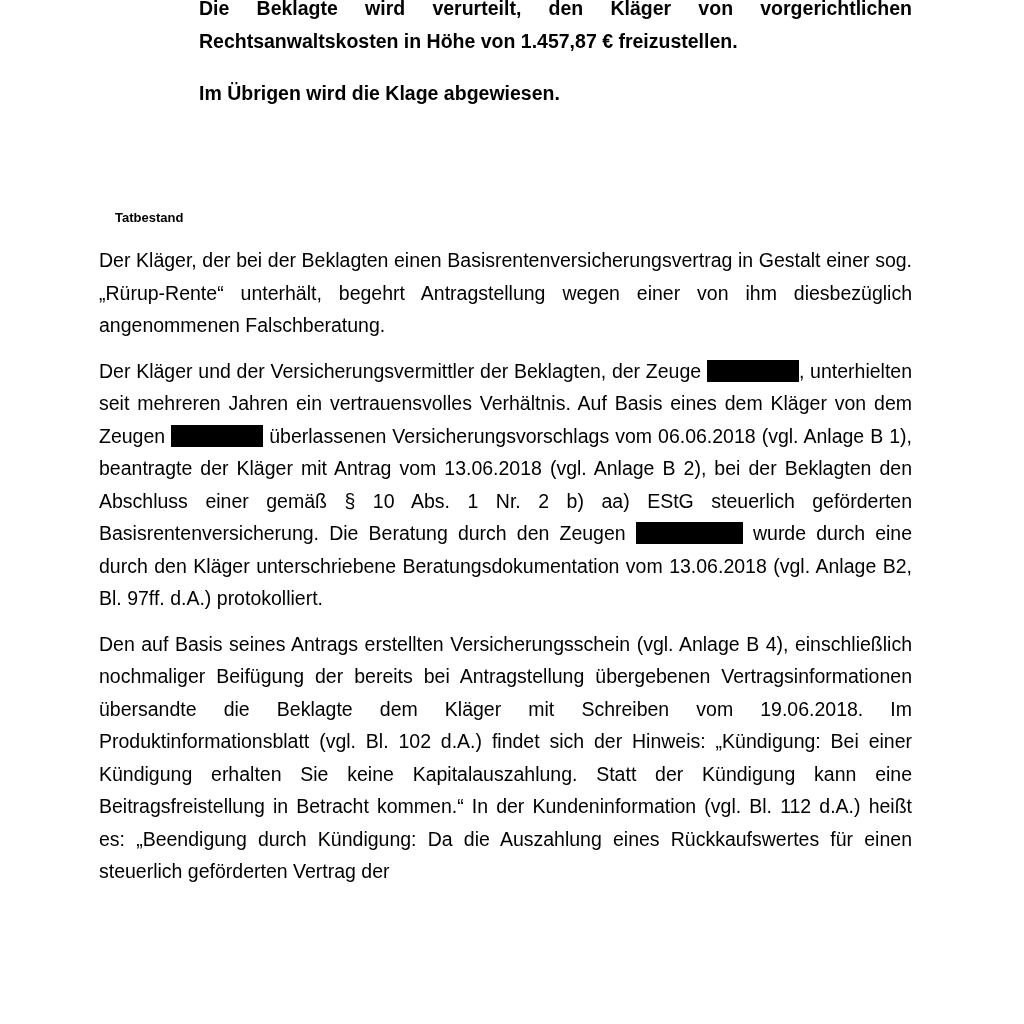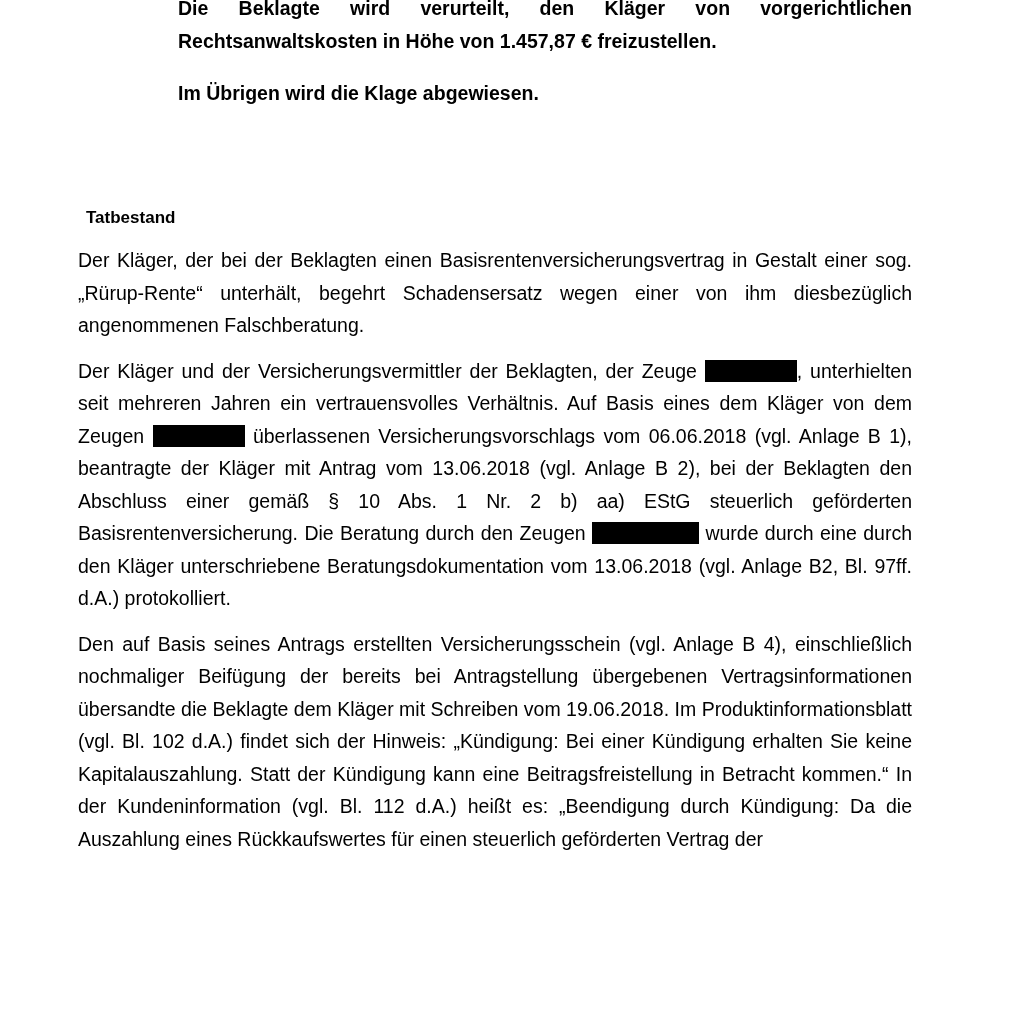--- a/index.html
+++ b/index.html
@@ -6,44 +6,44 @@
   html, body {
     margin: 0;
     padding: 0;
     background: #ffffff;
   }
   .page {
     position: relative;
     width: 1024px;
     height: 1024px;
     box-sizing: border-box;
-    padding: 0 112px 0 78px;
+    padding: 0 112px 0 99px;
     overflow: hidden;
     background: #ffffff;
     color: #000000;
     font-family: "Liberation Sans", sans-serif;
     font-size: 19.5px;
     line-height: 32.5px;
     hyphens: none;
   }
   
   .tenor {
     margin: -8px 0 0 100px;
   }
   .tenor p {
     font-weight: bold;
     text-align: justify;
     margin: 0 0 20px 0;
   }
   
   .section-heading {
     font-weight: bold;
-    font-size: 17px;
+    font-size: 13px;
     line-height: 32.5px;
-    margin: 92px 0 10px 8px;
+    margin: 92px 0 10px 16px;
   }
   
   .body-par {
     text-align: justify;
     margin: 0 0 13px 0;
   }
   
   .redact {
     display: inline-block;
     background: #000000;
@@ -59,19 +59,19 @@
 
 <div class="page">
 
   <section class="tenor">
     <p>Die Beklagte wird verurteilt, den Kläger von vorgerichtlichen Rechtsanwaltskosten in Höhe von 1.457,87 € freizustellen.</p>
     <p>Im Übrigen wird die Klage abgewiesen.</p>
   </section>
 
   <h2 class="section-heading">Tatbestand</h2>
 
-  <p class="body-par">Der Kläger, der bei der Beklagten einen Basisrentenversicherungsvertrag in Gestalt einer sog. „Rürup-Rente“ unterhält, begehrt Schadensersatz wegen einer von ihm diesbezüglich angenommenen Falschberatung.</p>
+  <p class="body-par">Der Kläger, der bei der Beklagten einen Basisrentenversicherungsvertrag in Gestalt einer sog. „Rürup-Rente“ unterhält, begehrt Antragstellung wegen einer von ihm diesbezüglich angenommenen Falschberatung.</p>
 
   <p class="body-par"><span>Der Kläger und der Versicherungsvermittler der Beklagten, der Zeuge</span> <span class="redact r1"></span><span>, unterhielten seit mehreren Jahren ein vertrauensvolles Verhältnis. Auf Basis eines dem Kläger von dem Zeugen</span> <span class="redact r2"></span> <span>überlassenen Versicherungsvorschlags vom 06.06.2018 (vgl. Anlage B 1), beantragte der Kläger mit Antrag vom 13.06.2018 (vgl. Anlage B 2), bei der Beklagten den Abschluss einer gemäß § 10 Abs. 1 Nr. 2 b) aa) EStG steuerlich geförderten Basisrentenversicherung. Die Beratung durch den Zeugen</span> <span class="redact r3"></span> <span>wurde durch eine durch den Kläger unterschriebene Beratungsdokumentation vom 13.06.2018 (vgl. Anlage B2, Bl. 97ff. d.A.) protokolliert.</span></p>
 
   <p class="body-par">Den auf Basis seines Antrags erstellten Versicherungsschein (vgl. Anlage B 4), einschließlich nochmaliger Beifügung der bereits bei Antragstellung übergebenen Vertragsinformationen übersandte die Beklagte dem Kläger mit Schreiben vom 19.06.2018. Im Produktinformationsblatt (vgl. Bl. 102 d.A.) findet sich der Hinweis: „Kündigung: Bei einer Kündigung erhalten Sie keine Kapitalauszahlung. Statt der Kündigung kann eine Beitragsfreistellung in Betracht kommen.“ In der Kundeninformation (vgl. Bl. 112 d.A.) heißt es: „Beendigung durch Kündigung: Da die Auszahlung eines Rückkaufswertes für einen steuerlich geförderten Vertrag der</p>
 
 </div>
 
 </body></html>

